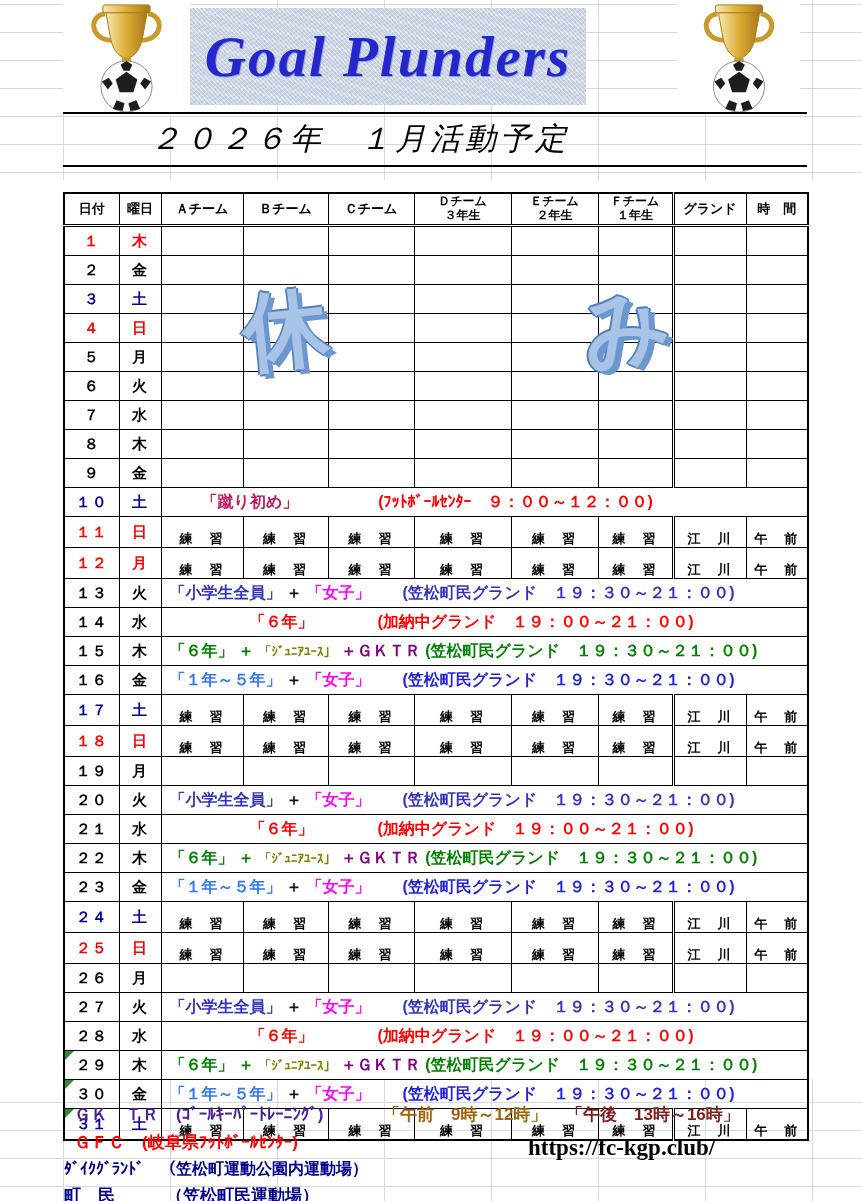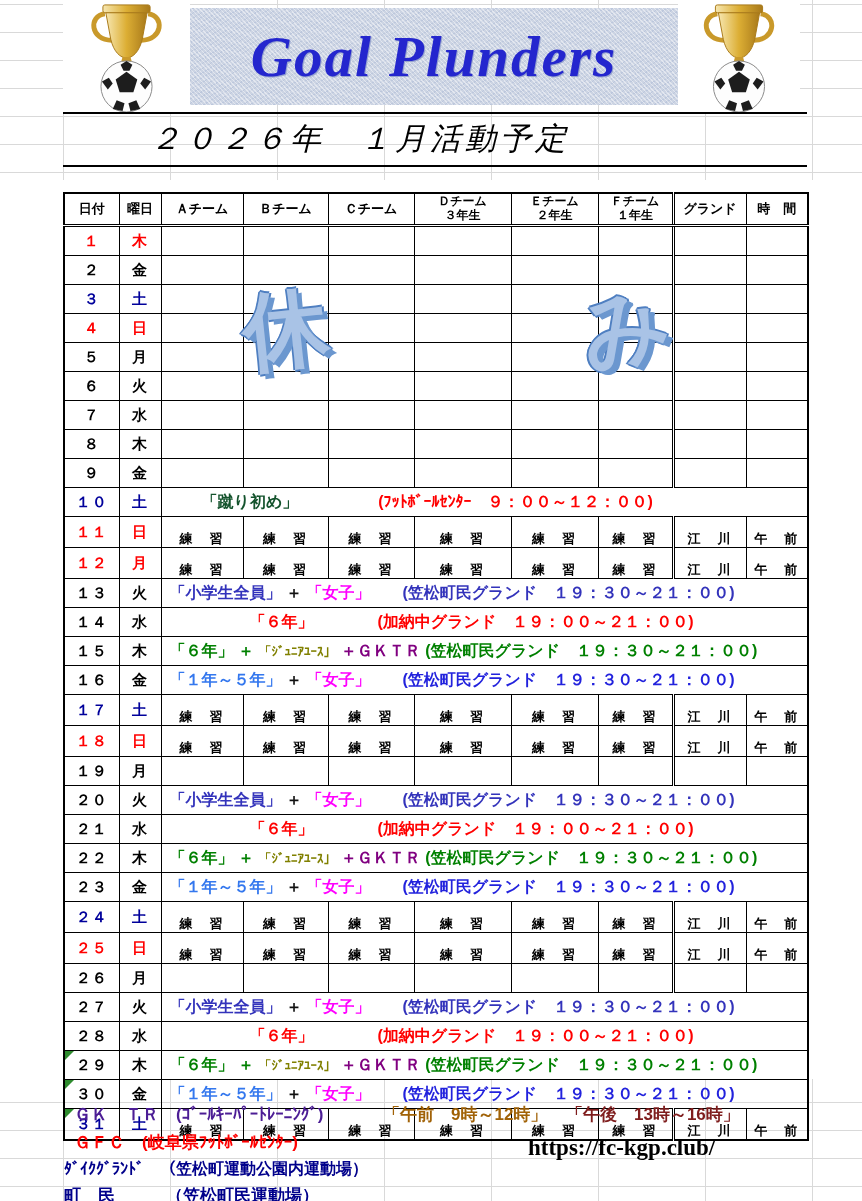--- a/index.html
+++ b/index.html
@@ -10,21 +10,21 @@
     background-image:linear-gradient(to right,#d9d9d9 1px,transparent 1px),
                      linear-gradient(to bottom,#d9d9d9 1px,transparent 1px);
     background-size:107px 28px;background-position:63px 4px;}
   .gridbg.top{top:0;height:180px;}
   .gridbg.bottom{top:1079px;height:122px;background-position:63px 23px;}
 
   .trophy{position:absolute;top:0;width:127px;height:113px;background:#fff;}
   .trophy.left{left:63px;}
   .trophy.right{left:678px;width:122px;}
 
-  .banner{position:absolute;left:190px;top:8px;width:488px;height:97px;
+  .banner{position:absolute;left:190px;top:8px;width:396px;height:97px;
     background-color:#ccd4e3;
     background-image:repeating-linear-gradient(47deg,rgba(255,255,255,.45) 0 1px,transparent 1px 3px),
                      repeating-linear-gradient(-31deg,rgba(140,160,200,.25) 0 1px,transparent 1px 4px);
     display:flex;align-items:center;justify-content:center;}
   .banner span{font-family:"Liberation Serif","DejaVu Serif",serif;font-weight:bold;font-style:italic;
     font-size:57px;color:#2426CE;letter-spacing:2px;text-shadow:1px 1px 0 #97a4cf;white-space:nowrap;}
 
   .hline{position:absolute;left:63px;width:744px;height:0;border-top:2px solid #000;}
 
   .title{position:absolute;left:63px;top:118px;width:594px;text-align:center;
@@ -259,21 +259,21 @@
           <td class=""></td>
           <td class=""></td>
           <td class=""></td>
           <td class=""></td>
           <td class="dbl"></td>
           <td class=""></td>
         </tr>
         <tr>
           <td class="date blue">１０</td>
           <td class="wday blue">土</td>
-          <td class="ev" colspan="8"><span style="color: #14532d;">　　「蹴り初め」　　　　　</span><span style="color: rgb(255, 0, 0);">(ﾌｯﾄﾎﾞｰﾙｾﾝﾀｰ　９：００～１２：００)</span></td>
+          <td class="ev" colspan="8"><span style="color: #be185d;">　　「蹴り初め」　　　　　</span><span style="color: rgb(255, 0, 0);">(ﾌｯﾄﾎﾞｰﾙｾﾝﾀｰ　９：００～１２：００)</span></td>
         </tr>
         <tr>
           <td class="date red">１１</td>
           <td class="wday red">日</td>
           <td class="pr">練　習</td>
           <td class="pr">練　習</td>
           <td class="pr">練　習</td>
           <td class="pr">練　習</td>
           <td class="pr">練　習</td>
           <td class="pr">練　習</td>

